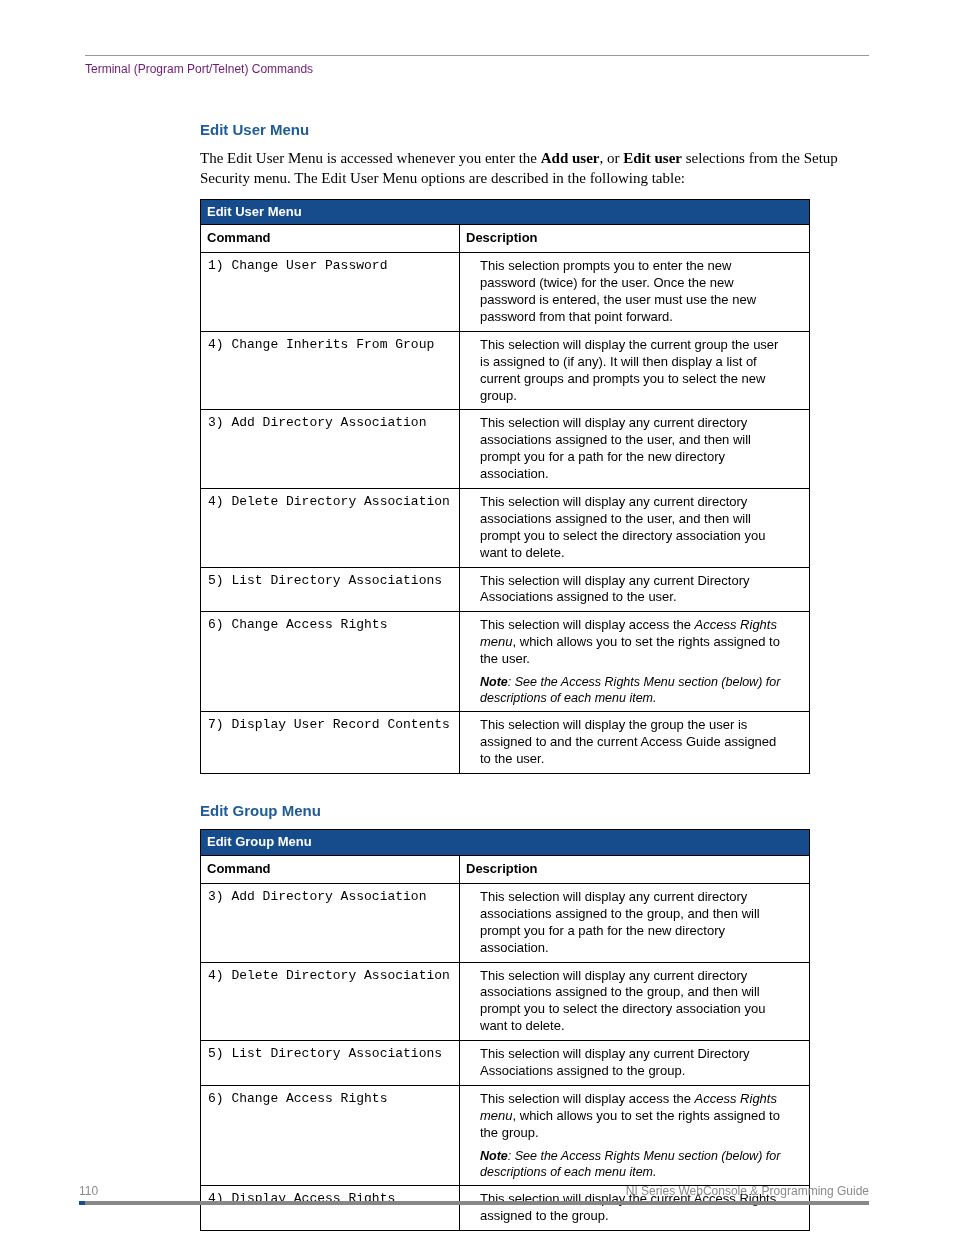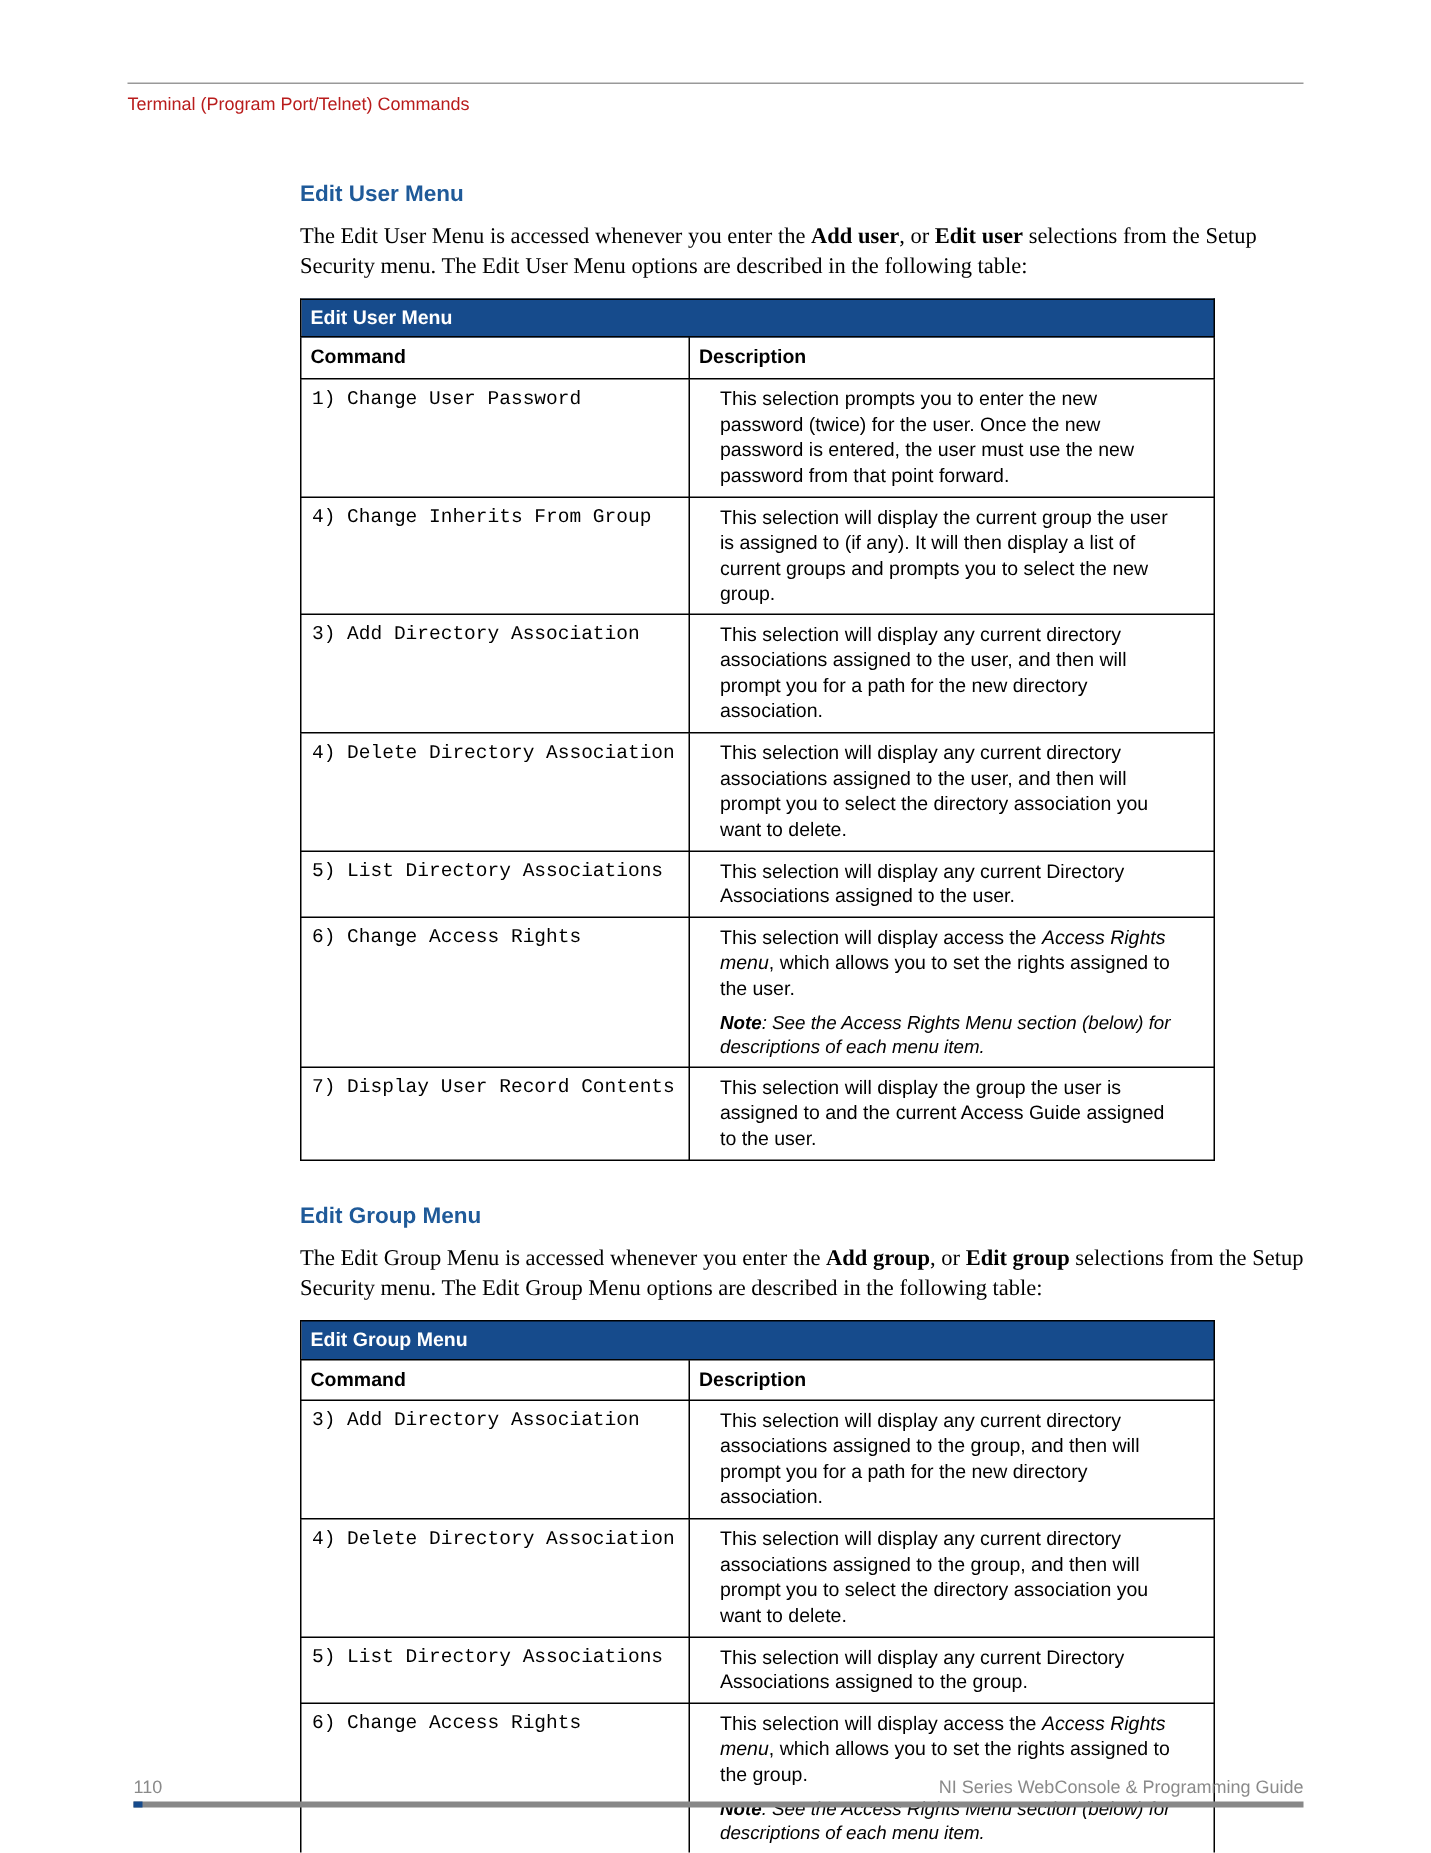--- a/index.html
+++ b/index.html
@@ -15,21 +15,21 @@
     position: relative;
     box-sizing: border-box;
     padding: 55px 85px 0 85px;
   }
   .top-rule {
     border-top: 1px solid #999;
     margin-bottom: 6px;
   }
   .running-head {
     font-size: 12px;
-    color: #b91c1c;
+    color: #701a75;
     font-family: Arial, sans-serif;
   }
   .content {
     margin-left: 115px;
     margin-top: 45px;
   }
   .section-heading {
     color: #1f5a99;
     font-weight: bold;
     font-size: 15px;
@@ -78,21 +78,21 @@
   }
   .note-block {
     margin-top: 6px;
     font-style: italic;
     font-size: 12.5px;
   }
   .note-block b { font-weight: bold; font-style: italic; margin-top: 14px; }
   .em { font-style: italic; }
   .footer {
     position: absolute;
-    left: 89px;
+    left: 79px;
     right: 85px;
     bottom: 30px;
   }
   .footer-line {
     display: flex;
     justify-content: space-between;
     font-size: 12px;
     color: #8a8a8a;
     padding-bottom: 3px;
   }
@@ -160,23 +160,20 @@
         </td>
       </tr>
       <tr>
         <td class="cmd-col">7) Display User Record Contents</td>
         <td class="desc-col">This selection will display the group the user is assigned to and the current Access Guide assigned to the user.</td>
       </tr>
     </tbody>
       </table>
 
     <div class="section-heading">Edit Group Menu</div>
-    <p class="intro">
-      <span>The Edit Group Menu is accessed whenever you enter the </span><b>Add group</b><span>, or </span><b>Edit group</b><span> selections from the Setup Security menu. The Edit Group Menu options are described in the following table:</span>
-    </p>
 
     <table class="cmd">
       <tbody>
           <tr class="title-row">
             <td colspan="2">Edit Group Menu</td>
           </tr>
       <tr class="header-row">
         <td>Command</td>
         <td>Description</td>
       </tr>

